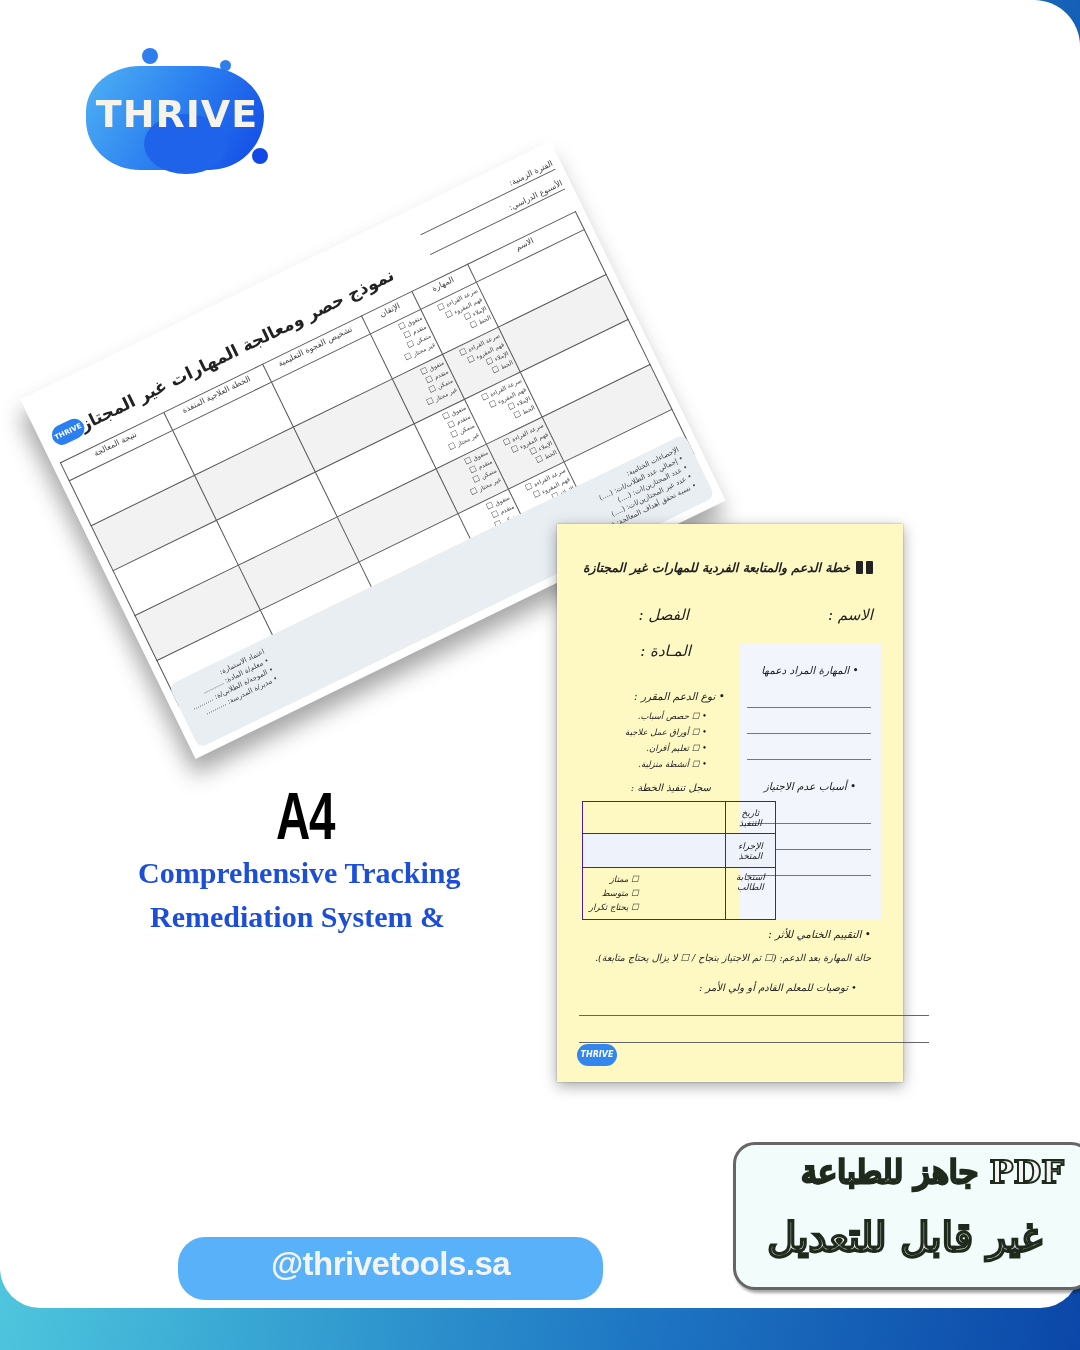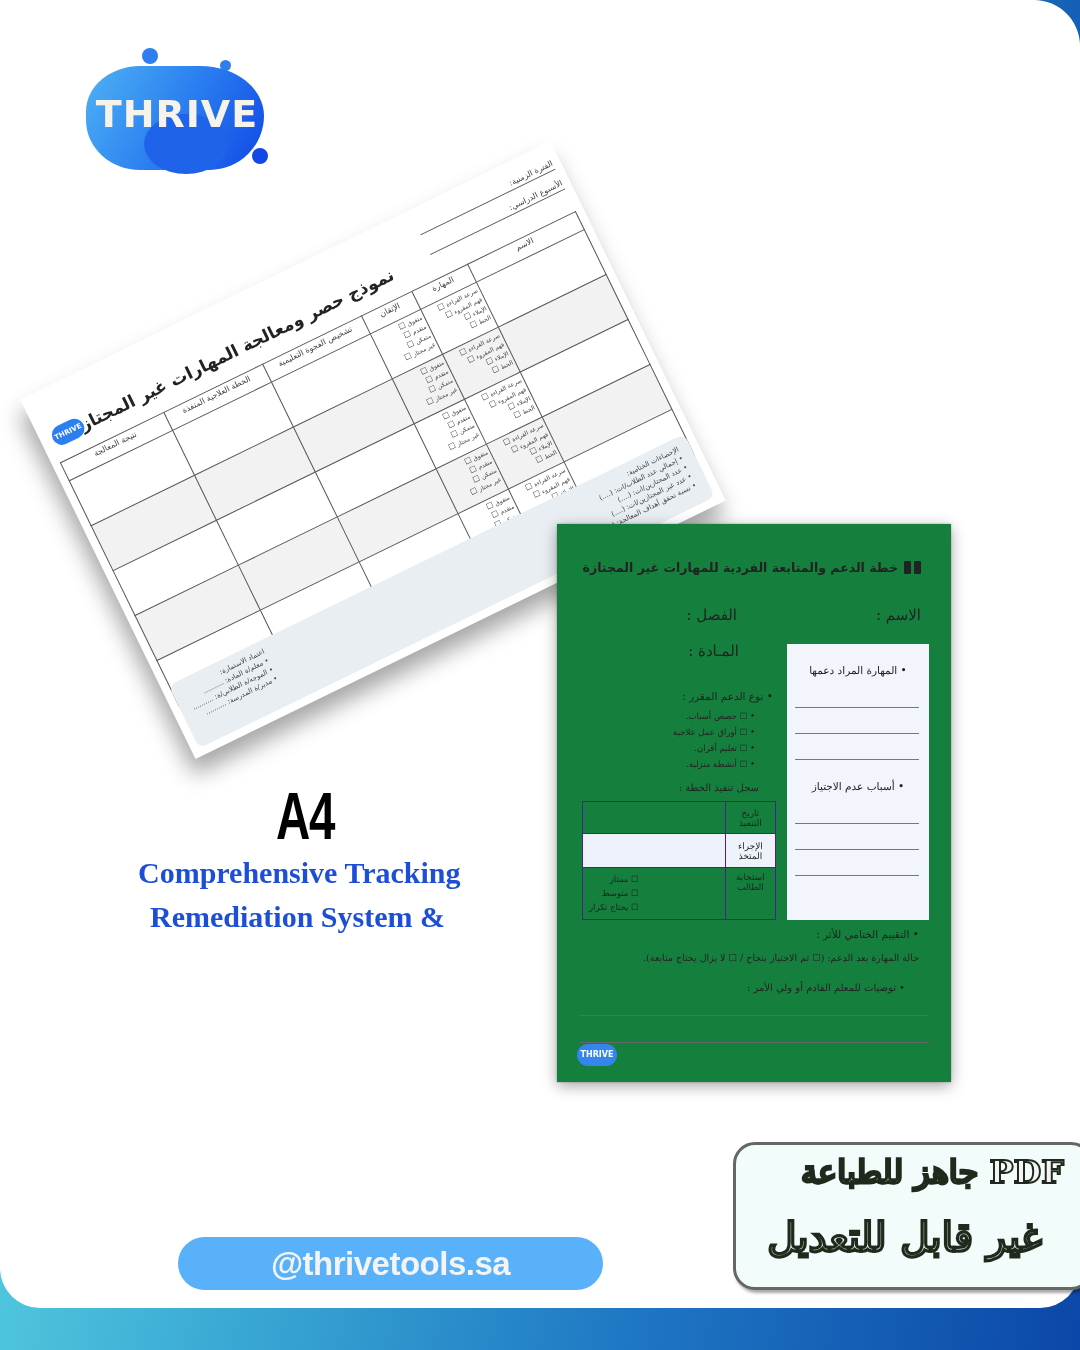--- a/index.html
+++ b/index.html
@@ -65,24 +65,24 @@
   .sheet1 .s1-foot {
     position: absolute; right: 8px; bottom: 8px; width: 574px; height: 70px;
     background: #e9eef2; border-radius: 8px; font-size: 7px; color: #444;
     display: flex; justify-content: space-between; padding: 6px 12px;
   }
   .sheet1 .s1-foot ul { list-style: none; }
   .sheet1 .s1-foot li { line-height: 10px; }
   .sheet1 .s1-foot li.b::before { content: "• "; }
   
   .sheet2 {
-    position: absolute; left: 557px; top: 524px; width: 394px; height: 558px;
-    background: #15803d; direction: rtl;
+    position: absolute; left: 557px; top: 524px; width: 346px; height: 558px;
+    background: #fef9c3; direction: rtl;
     box-shadow: 0 4px 14px rgba(0,0,0,0.35), 0 0 2px rgba(0,0,0,0.3);
-    font-family: "DejaVu Serif", serif; color: #222;
+    font-family: "DejaVu Serif", serif; color: #222; font-style: italic;
   }
   .s2-title {
     position: absolute; right: 30px; top: 36px; font-family: "DejaVu Sans", sans-serif;
     font-weight: bold; font-size: 12.5px; white-space: nowrap; display: flex; align-items: center; gap: 6px;
   }
   .book-icon { display: inline-block; width: 17px; height: 13px; position: relative; }
   .book-icon::before, .book-icon::after {
     content: ""; position: absolute; top: 0; width: 7px; height: 13px; background: #222; border-radius: 1px;
   }
   .book-icon::before { left: 0; } .book-icon::after { right: 0; }
@@ -129,21 +129,21 @@
     transform: scaleX(0.72); letter-spacing: -2px; color: #000;
   }
   .tag1, .tag2 {
     position: absolute; font-family: "Liberation Serif", serif; font-weight: bold;
     font-size: 30px; color: #1d4ed8; white-space: nowrap;
   }
   .tag1 { left: 138px; top: 856px; }
   .tag2 { left: 150px; top: 900px; }
   
   .handle {
-    position: absolute; left: 178px; top: 1237px; width: 425px; height: 53px;
+    position: absolute; left: 178px; top: 1237px; width: 425px; height: 63px;
     background: #58b1f9; border-radius: 27px;
     color: #f4f4f4; font-family: "Liberation Sans", sans-serif; font-weight: bold;
     font-size: 33px; text-align: center; line-height: 53px; letter-spacing: -0.5px;
   }
   
   .badge {
     position: absolute; left: 733px; top: 1142px; width: 360px; height: 148px;
     background: #f2fdfb; border: 3px solid #666; border-radius: 22px;
     box-shadow: 2px 3px 3px rgba(0,0,0,0.35);
     direction: rtl; text-align: center;

